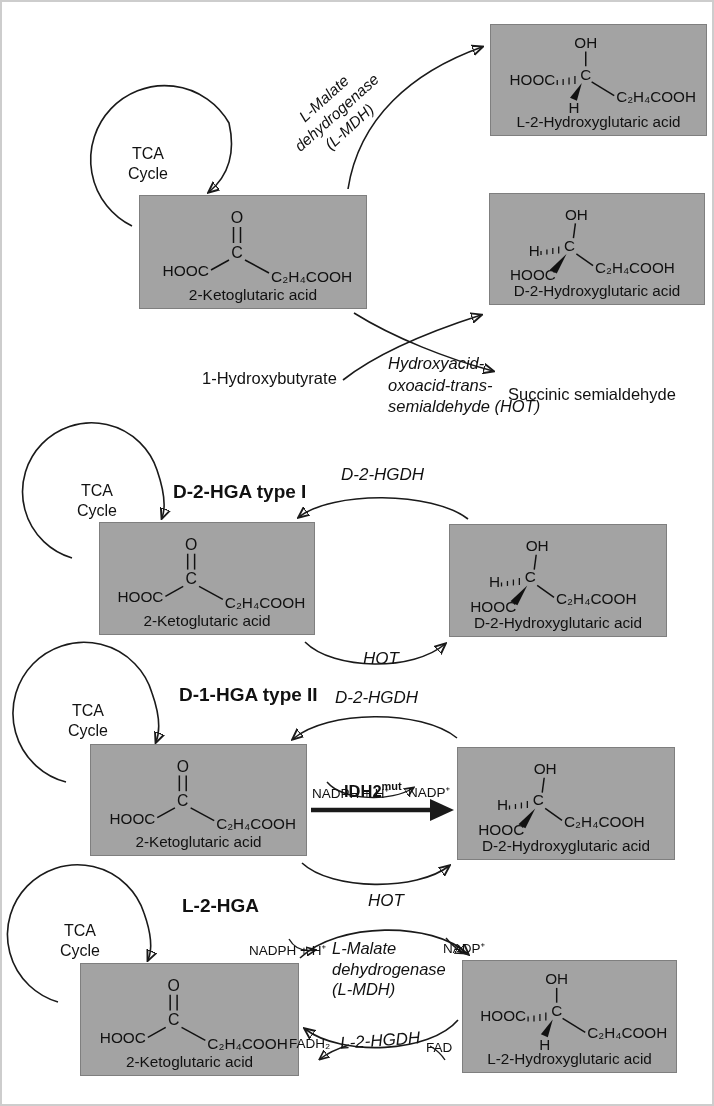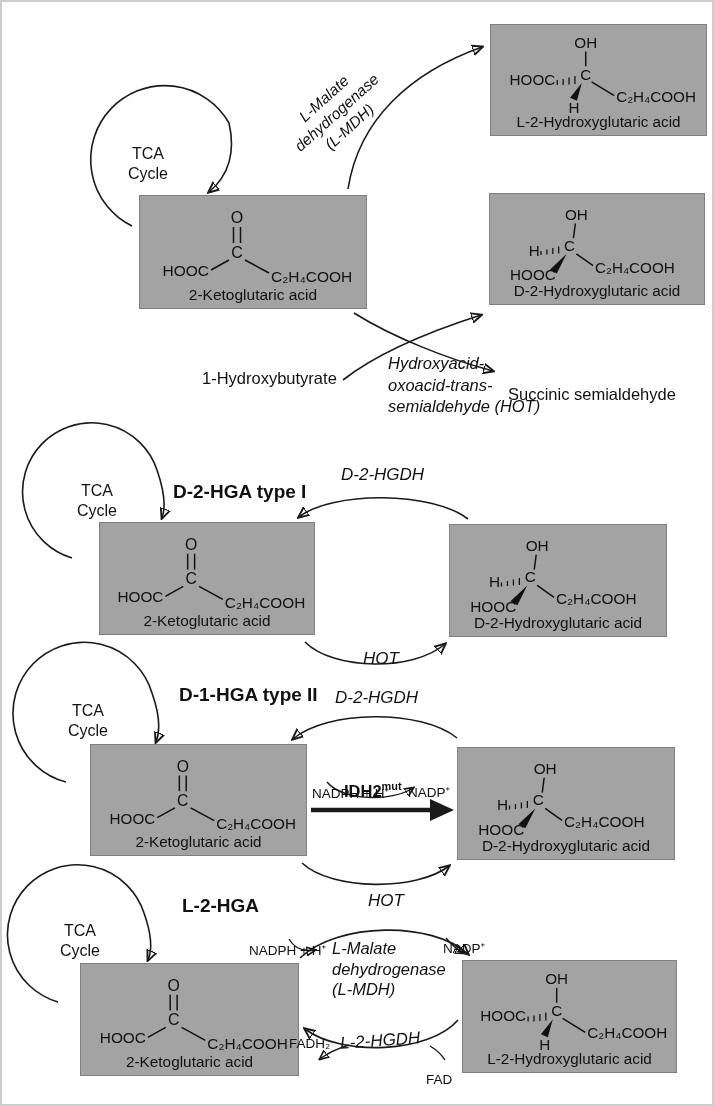--- a/index.html
+++ b/index.html
@@ -118,21 +118,21 @@
   <div class="lbl hdr" style="left:180px;top:892px;">L-2-HGA</div>
   <div class="lbl cof" style="left:247px;top:919px;">NADPH + H⁺</div>
   <div class="lbl cof" style="left:441px;top:917px;">NADP⁺</div>
   <div class="lbl it" style="left:330px;top:936px;font-size:16.5px;line-height:20.5px;">
     <div>L-Malate</div>
     <div>dehydrogenase</div>
     <div>(L-MDH)</div>
   </div>
   <div class="lbl enz rot4" style="left:338px;top:1028px;">L-2-HGDH</div>
   <div class="lbl cof" style="left:287px;top:1012px;">FADH₂</div>
-  <div class="lbl cof" style="left:424px;top:1048px;">FAD</div>
+  <div class="lbl cof" style="left:424px;top:1016px;">FAD</div>
 
   <div class="box" style="left:137px;top:193px;width:228px;height:114px;">
     <svg viewBox="0 0 216 112">
       <text x="92" y="27" text-anchor="middle" font-size="16">O</text>
       <line x1="88.5" y1="31" x2="88.5" y2="47"></line>
         <line x1="95.5" y1="31" x2="95.5" y2="47"></line>
       <text x="92" y="62" text-anchor="middle" font-size="16">C</text>
       <line x1="84" y1="64" x2="66" y2="74"></line>
         <line x1="100" y1="64" x2="124" y2="77"></line>
       <text x="64" y="80" text-anchor="end" font-size="15.5">HOOC</text>

